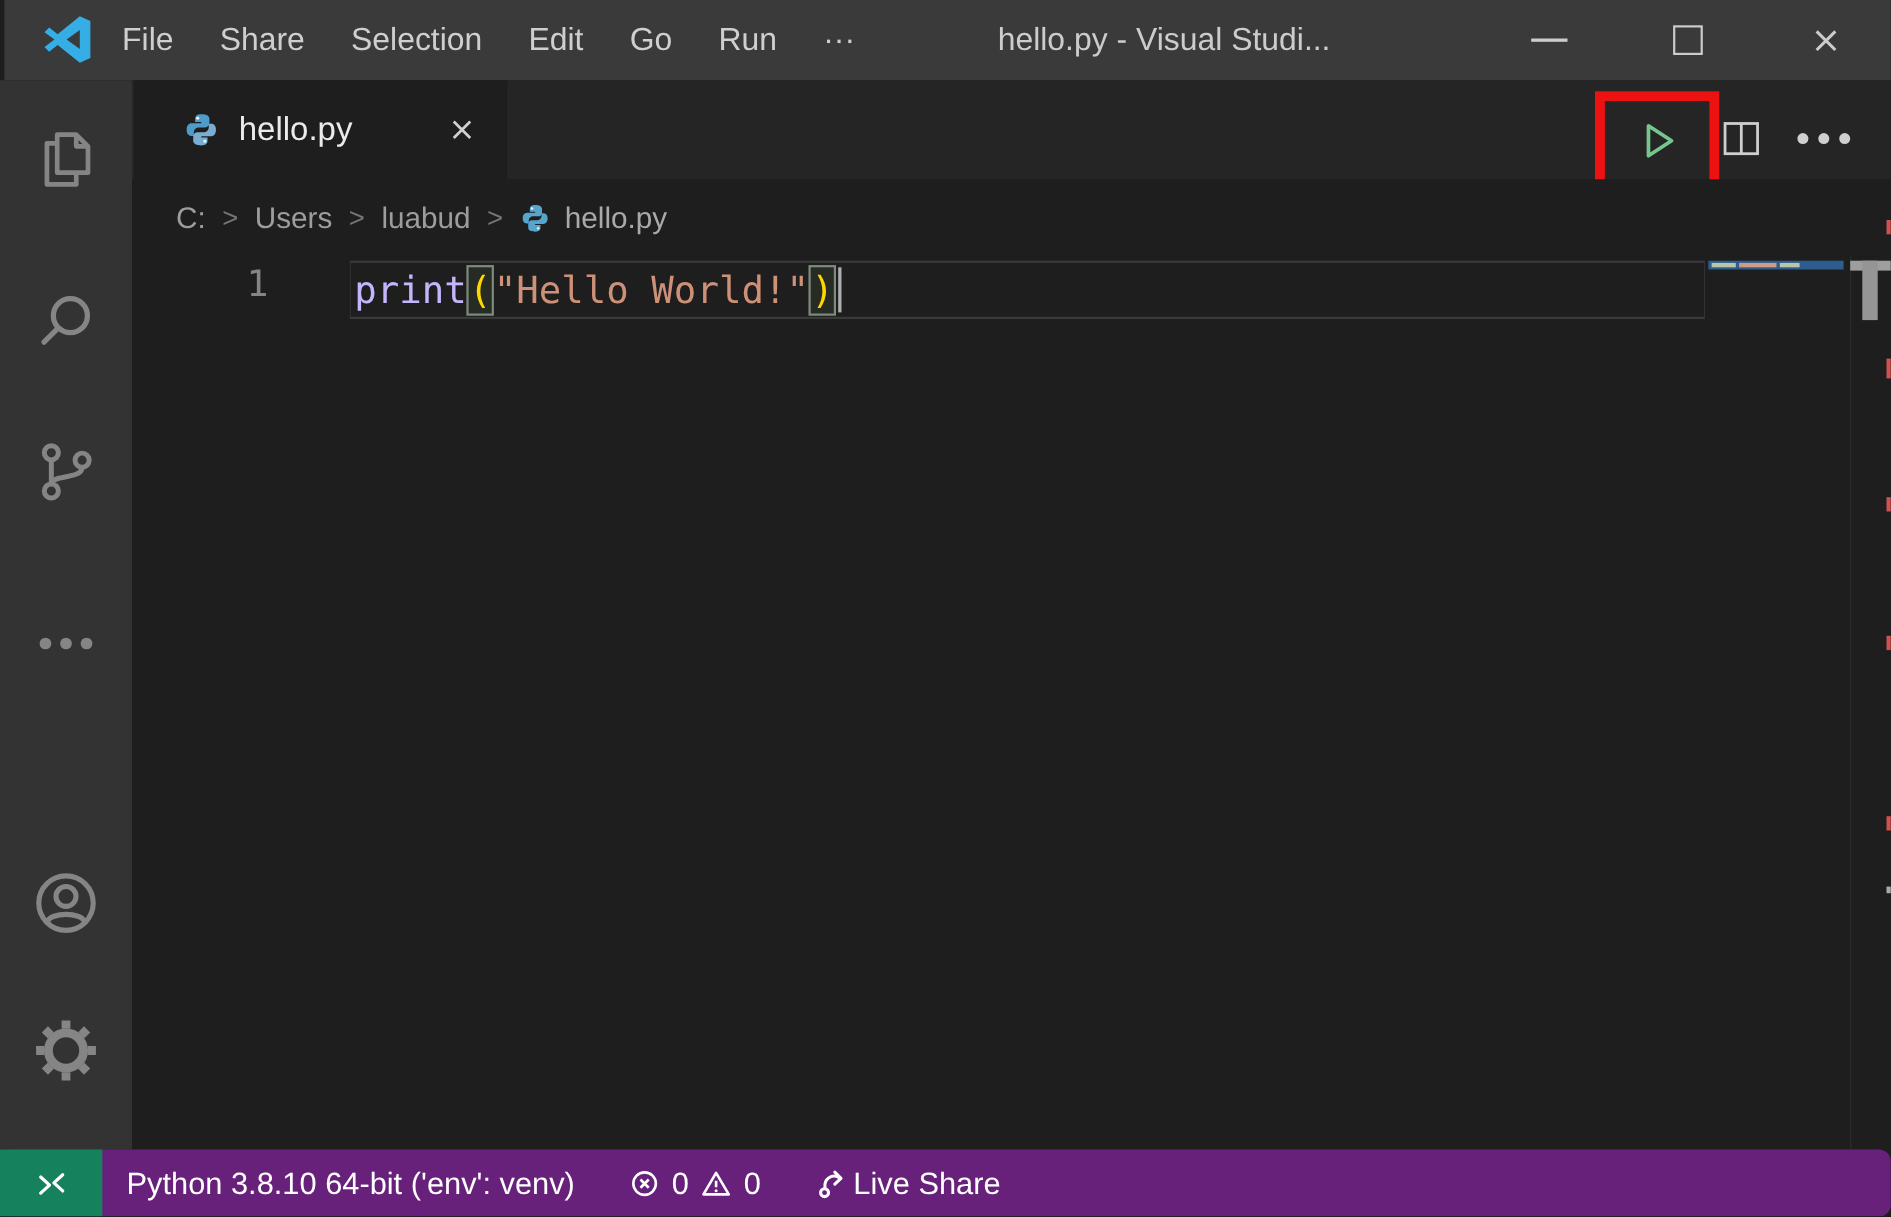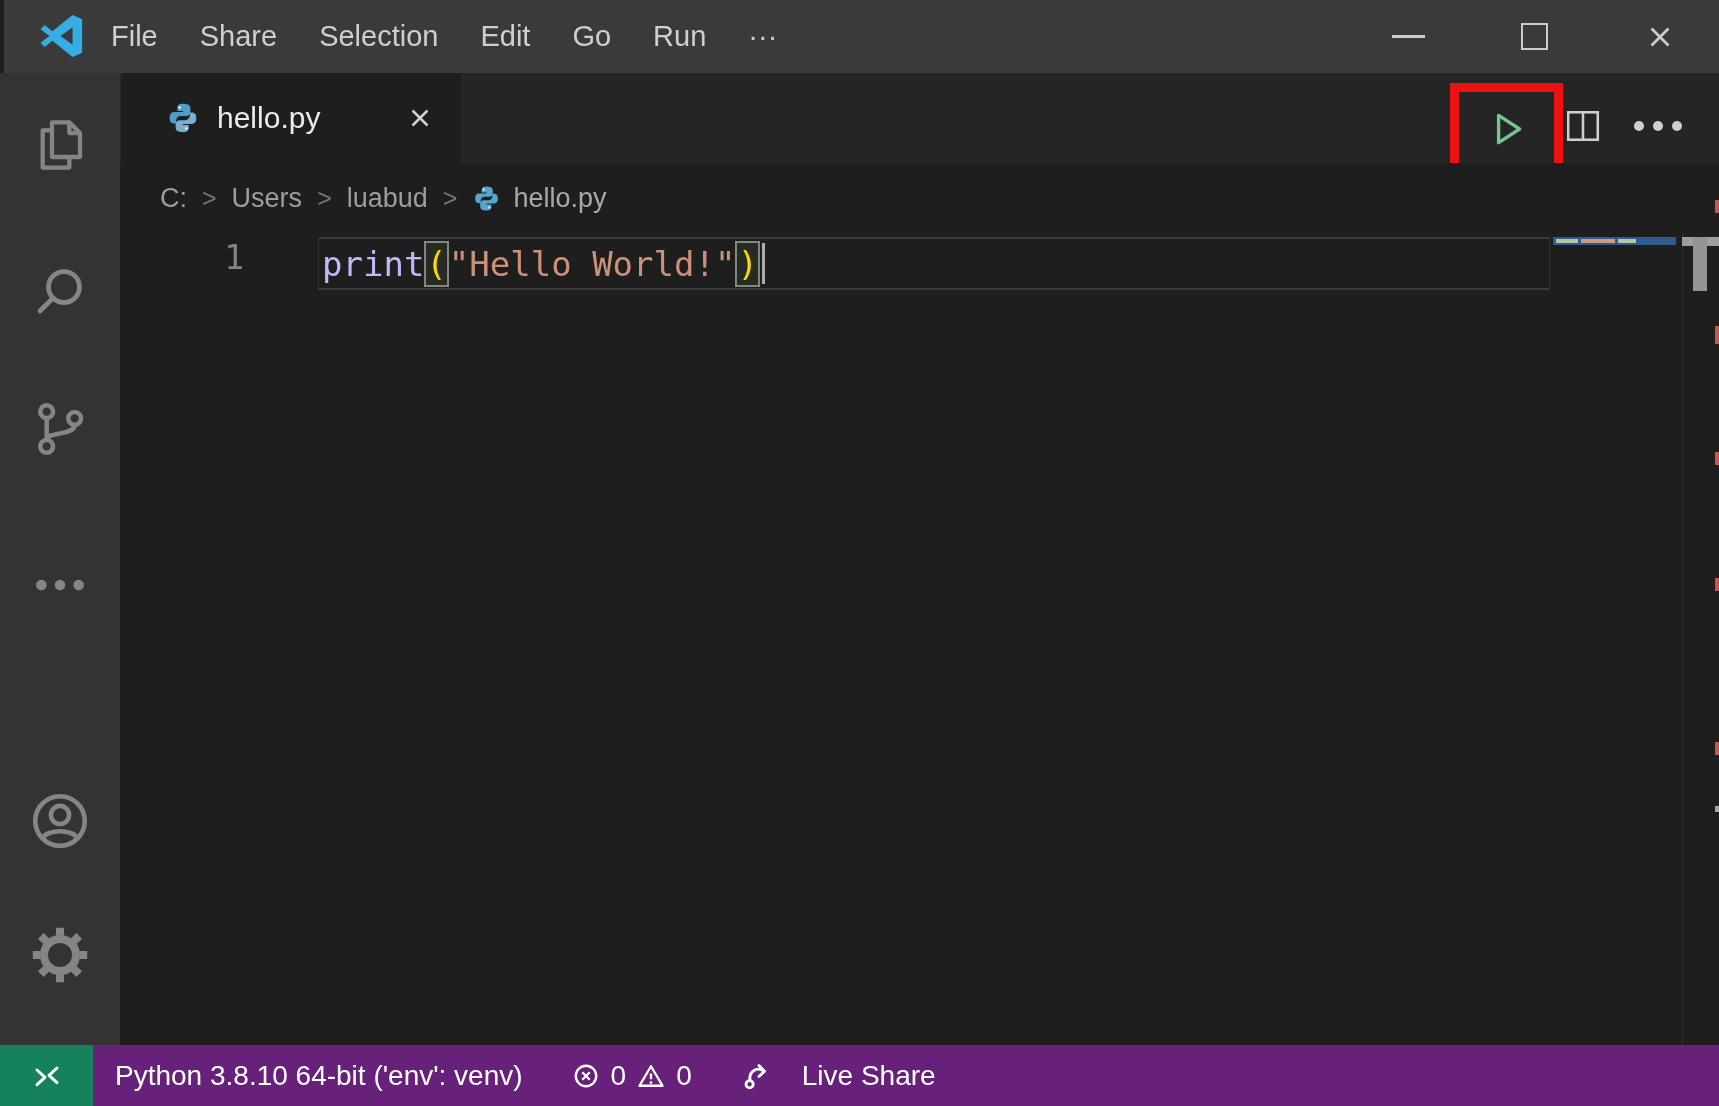--- a/index.html
+++ b/index.html
@@ -55,26 +55,26 @@
   .tok-br { color:#ffd700; border:2px solid #7f8a7f; background:rgba(90,130,80,.14); padding:1px 0; }
   .cursor { width:3px; height:41px; background:#aeaeae; margin-left:2px; }
   
   .minimap-line { position:absolute; left:1433px; top:4px; width:123px; height:8px; background:#2d5d8e; display:flex; gap:3px; padding:2px 0 2px 3px; }
   .minimap-line i { height:4px; background:#b9c6a6; }
   .sb-sep { position:absolute; left:1562px; top:0; width:1px; height:812px; background:#2e2e2e; }
   .ov-cursor { position:absolute; left:1562px; top:4px; width:37px; height:9px; background:#9e9e9e; }
   .sb-thumb { position:absolute; left:1573px; top:4px; width:14px; height:54px; background:#959595; }
   
   .statusbar { position:absolute; left:0; top:1045px; width:1719px; height:61px; background:#68217a;
-    color:#ffffff; font-size:28px; display:flex; align-items:center; }
+    color:#ffffff; font-size:28px; display:flex; align-items:center;border-radius:11px; }
   .remote { position:absolute; left:0; top:0; width:93px; height:61px; background:#16825d;
     display:flex; align-items:center; justify-content:center; }
   .sb-left { position:absolute; left:115px; top:0; height:61px; display:flex; align-items:center; }
   .sb-problems { margin-left:48px; display:flex; align-items:center; gap:10px; }
-  .sb-liveshare { margin-left:48px; display:flex; align-items:center; gap:30px; }
+  .sb-liveshare { margin-left:48px; display:flex; align-items:center; gap:4px; }
   .sb-right { position:absolute; right:40px; top:0; height:61px; display:flex; align-items:center; gap:46px; }
   .sb-item { display:flex; align-items:center; }
   
   .edge-mark { position:absolute; left:1715px; width:4px; background:#d15050; }
   .edge-dot  { position:absolute; left:1715px; width:4px; height:6px; background:#a9a9a9; }
 </style>
 </head>
 <body>
 
 <div class="app">
@@ -88,20 +88,21 @@
     </span>
     <nav class="menu">
       <span>File</span>
       <span>Share</span>
       <span>Selection</span>
       <span>Edit</span>
       <span>Go</span>
       <span>Run</span>
       <span>···</span>
     </nav>
+    <div class="win-title">hello.py - Visual Studi...</div>
     <div class="wincontrols">
       <div class="winbtn">
           <span class="glyph-min"></span>
         </div>
       <div class="winbtn">
           <span class="glyph-max"></span>
         </div>
       <div class="winbtn">
         <svg viewBox="0 0 32 32" width="34" height="34">
             <path d="M8 8 L24 24 M24 8 L8 24" stroke="#cccccc" stroke-width="2.6" fill="none"></path>

